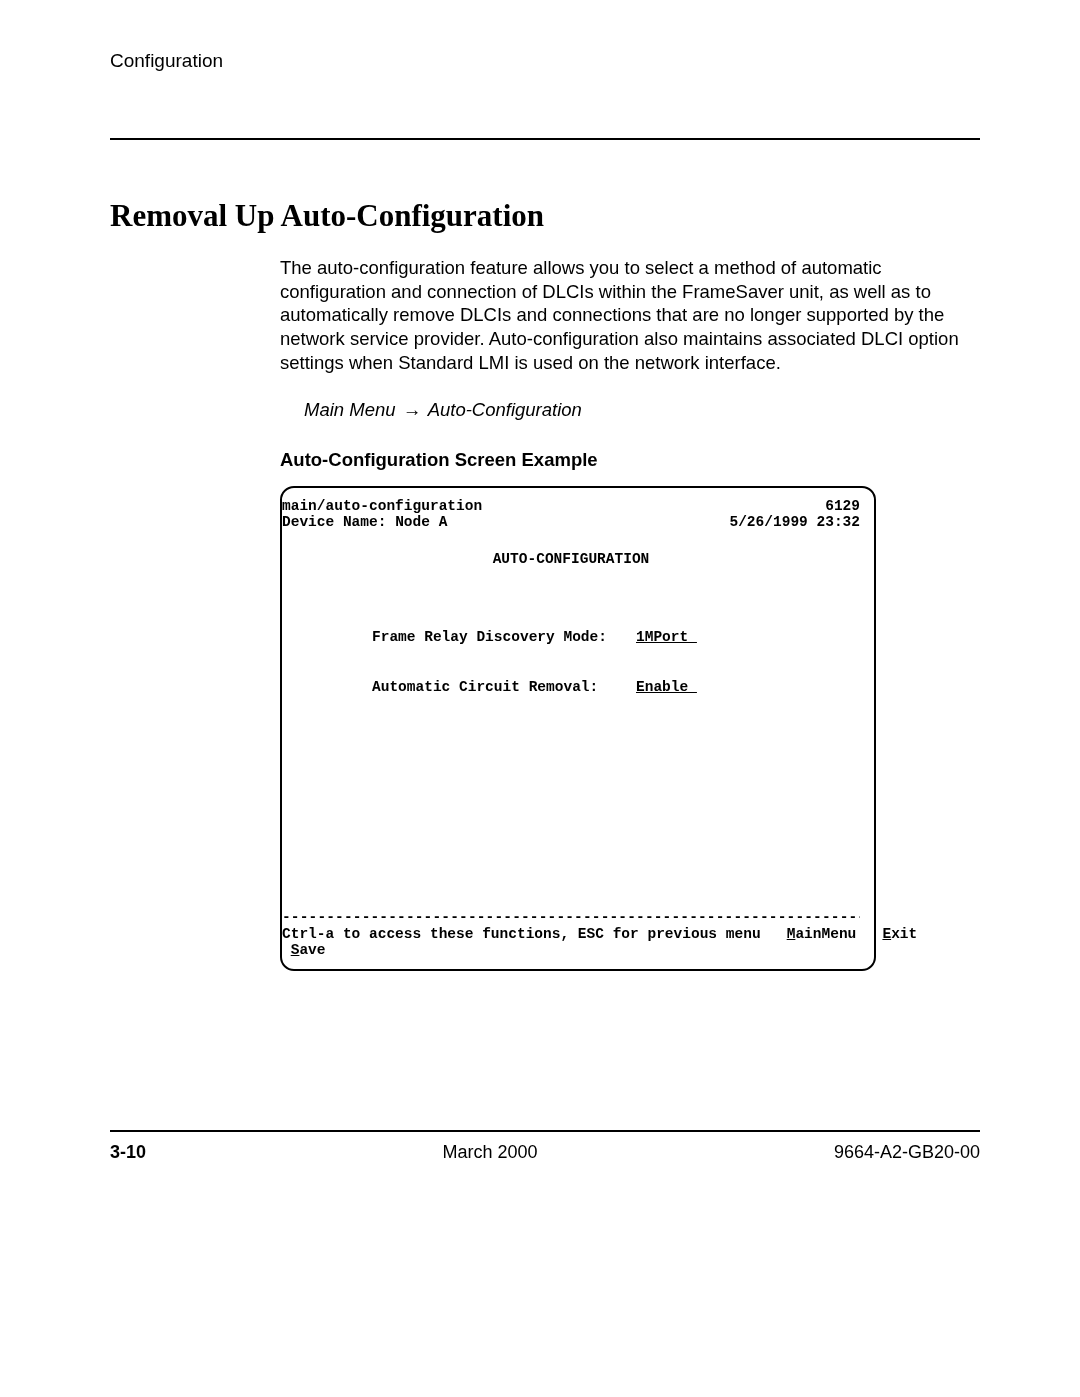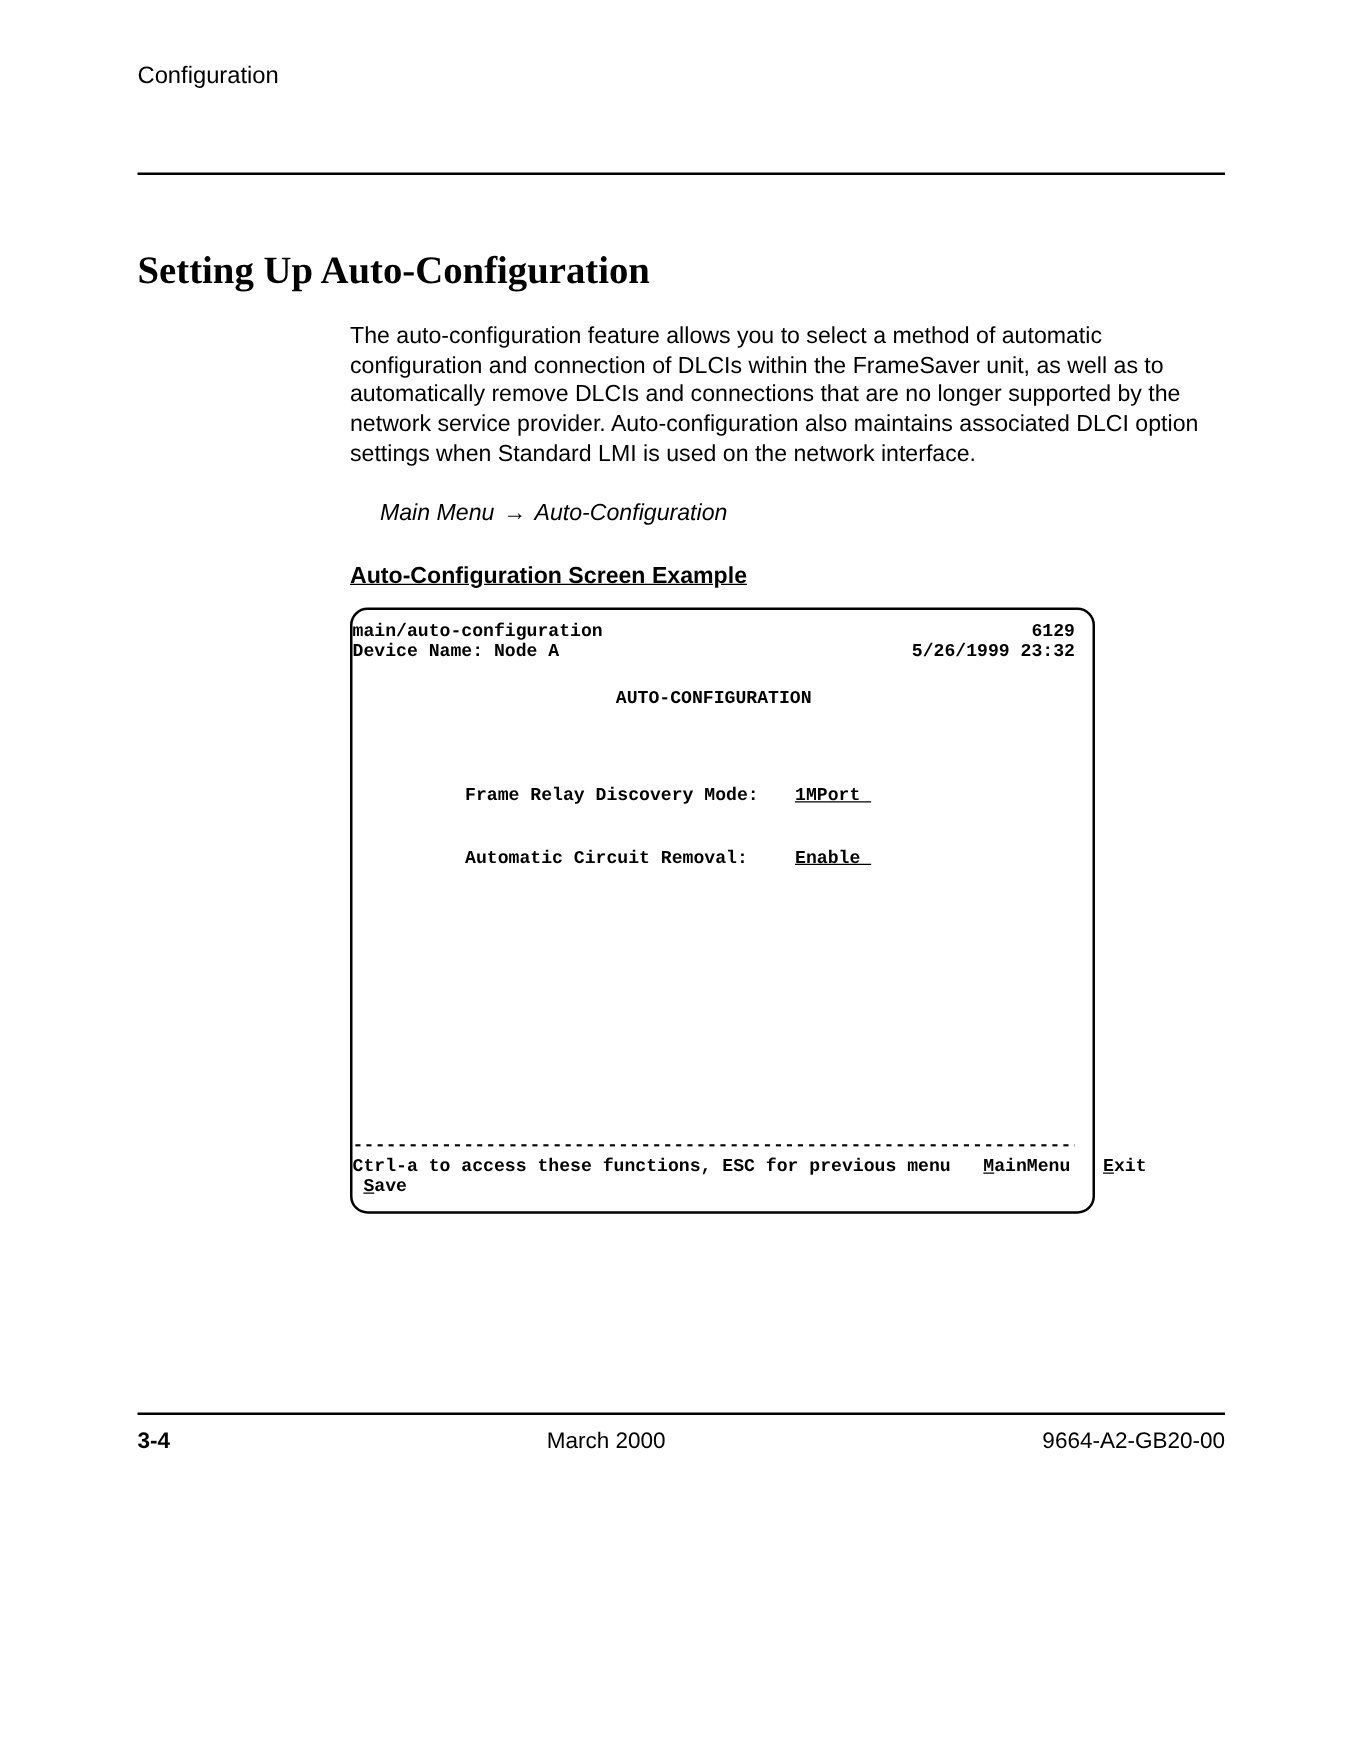--- a/index.html
+++ b/index.html
@@ -45,21 +45,20 @@
     font-style: italic;
     margin: 24px 0 26px 24px;
   }
   .arrow {
     font-style: normal;
     padding: 0 2px;
   }
   .example-caption {
     font-weight: bold;
     margin-bottom: 14px;
-    text-decoration: underline;
   }
   .terminal-box {
     border: 2px solid #000;
     border-radius: 14px;
     padding: 10px 14px 10px 0;
     font-family: "Courier New", Courier, monospace;
     font-size: 14.5px;
     font-weight: bold;
     line-height: 1.15;
     width: 578px;
@@ -126,21 +125,21 @@
 
 <div class="page">
 
   <div class="running-head">
     <span>Configuration</span>
   </div>
   <div class="rule"></div>
 
   <div style="height:58px"></div>
 
-  <h1 class="section-title">Setting Up Auto-Configuration</h1>
+  <h1 class="section-title">Removal Up Auto-Configuration</h1>
 
   <div class="body-col">
 
     <p class="body-para">The auto-configuration feature allows you to select a method of automatic configuration and connection of DLCIs within the FrameSaver unit, as well as to automatically remove DLCIs and connections that are no longer supported by the network service provider. Auto-configuration also maintains associated DLCI option settings when Standard LMI is used on the network interface.</p>
 
     <div class="nav-path">
       <span>Main Menu</span>
       <span class="arrow">→</span>
       <span>Auto-Configuration</span>
     </div>
@@ -180,18 +179,18 @@
         <span>   <span class="u-first">M</span><span>ainMenu</span></span>
         <span>   <span class="u-first">E</span><span>xit</span></span>
       </div>
       <div style="white-space:pre;"> <span class="u-first">S</span><span>ave</span></div>
 
     </div>
 
   </div>
 
   <div class="page-footer">
-    <span class="pagenum">3-4</span>
+    <span class="pagenum">3-10</span>
     <span>March 2000</span>
     <span>9664-A2-GB20-00</span>
   </div>
 
 </div>
 
 </body></html>

